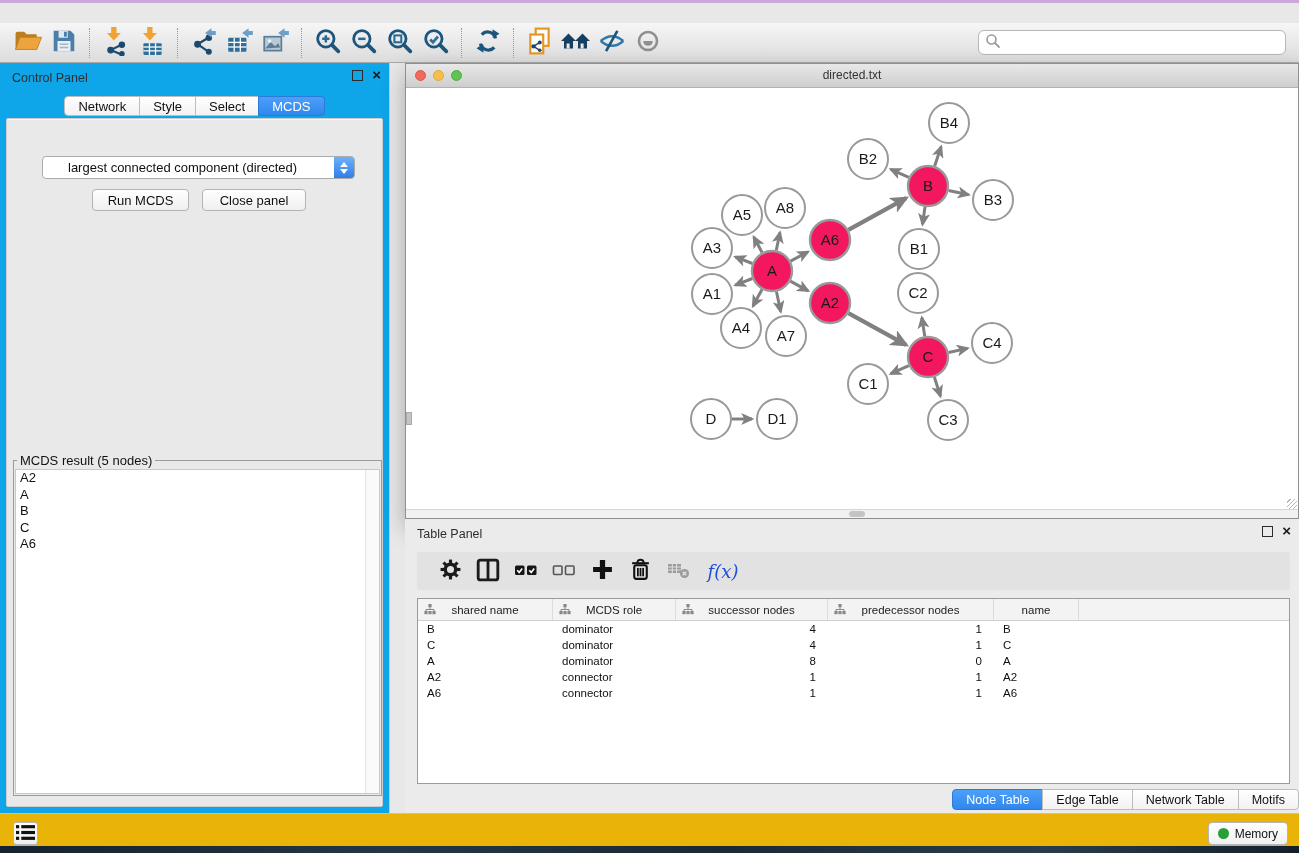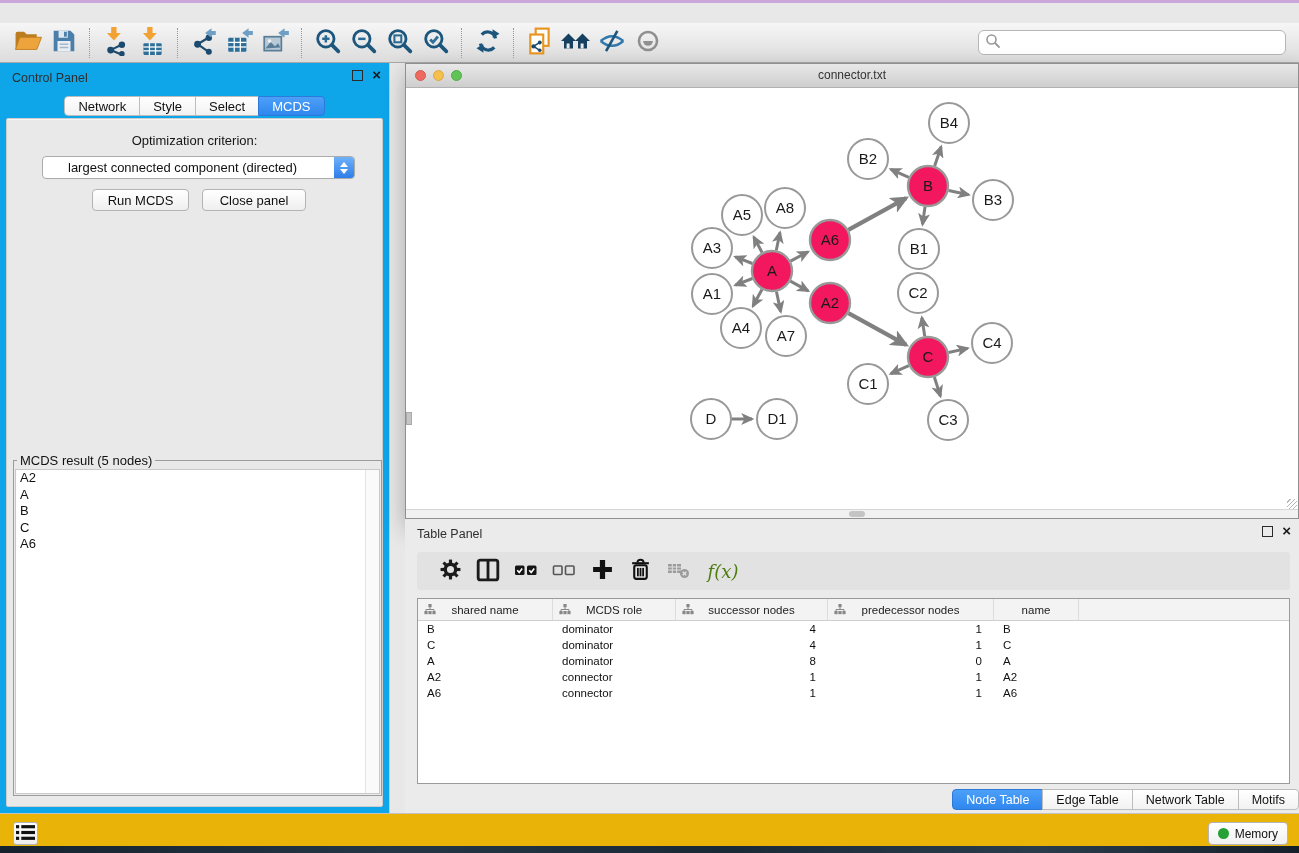--- a/index.html
+++ b/index.html
@@ -76,21 +76,21 @@
   .hscroll{position:absolute;left:0;right:0;bottom:0;height:8px;background:#f1f1f1;border-top:1px solid #d6d6d6;}
   .hthumb{position:absolute;left:443px;top:1px;width:16px;height:6px;background:#c4c4c4;border-radius:3px;}
   .vthumb{position:absolute;left:0;top:348px;width:6px;height:13px;background:#c4c4c4;border:1px solid #a9a9a9;box-sizing:border-box;}
   .grip{position:absolute;right:1px;bottom:9px;width:10px;height:10px;
         background:repeating-linear-gradient(135deg,transparent 0 2px,#b5b5b5 2px 3px);}
   
   .table-panel{position:absolute;left:405px;top:519px;width:894px;height:294px;background:#ebebeb;}
   .tp-toolbar{position:absolute;left:12px;top:33px;width:873px;height:38px;background:#e2e2e2;
               border-radius:3px;display:flex;align-items:center;padding-left:14px;box-sizing:border-box;gap:0;}
   .tp-btn{width:38px;height:32px;display:flex;align-items:center;justify-content:center;background:none;border:none;padding:0;}
-  .fx{font-family:"DejaVu Serif",serif;font-style:italic;font-size:18px;color:#4d7c0f;}
+  .fx{font-family:"DejaVu Serif",serif;font-style:italic;font-size:18px;color:#1d4ed8;}
   .dtable{position:absolute;left:12px;top:79px;width:873px;height:186px;background:#fff;
           border:1px solid #9b9b9b;box-sizing:border-box;overflow:hidden;}
   .thead{display:flex;height:21px;background:#f3f3f3;border-bottom:1px solid #cfcfcf;}
   .th{display:flex;align-items:center;justify-content:center;gap:5px;font-size:11.5px;color:#222;
       border-right:1px solid #dcdcdc;box-sizing:border-box;position:relative;}
   .th .hicon{position:absolute;left:6px;top:4px;}
   .trow{display:flex;height:16px;align-items:center;}
   .td{font-size:11.5px;color:#101010;box-sizing:border-box;white-space:nowrap;overflow:hidden;}
   .td.left{text-align:left;padding-left:9px;}
   .td.right{text-align:right;padding-right:12px;}
@@ -284,21 +284,20 @@
         <span class="close-ico">×</span>
       </span>
     </div>
     <div class="cp-tabs">
         <button class="seg-tab">Network</button>
         <button class="seg-tab">Style</button>
         <button class="seg-tab">Select</button>
         <button class="seg-tab active">MCDS</button>
       </div>
     <div class="cp-content"></div>
-    <div class="opt-label">Optimization criterion:</div>
     <div class="dropdown">
       <span class="val">largest connected component (directed)</span>
       <span class="stepper">
           <span class="chev up"></span>
           <span class="chev down"></span>
         </span>
     </div>
     <button class="btn run">Run MCDS</button>
     <button class="btn closep">Close panel</button>
     <fieldset class="result">
@@ -316,21 +315,21 @@
     </fieldset>
   </div>
 
   <div class="net-window">
     <div class="net-titlebar">
       <div class="net-lights">
         <span class="light red"></span>
         <span class="light yellow"></span>
         <span class="light green"></span>
       </div>
-      <div class="net-title">connector.txt</div>
+      <div class="net-title">directed.txt</div>
     </div>
     <svg class="net-canvas" viewBox="0 0 892 423">
         <defs>
           <marker id="arrow" markerUnits="strokeWidth" markerWidth="4.6" markerHeight="4" refX="3.6" refY="2" orient="auto">
             <path d="M0,0 L4.4,2 L0,4 L1.1,2 Z" fill="#808080"></path>
           </marker>
         </defs>
         <line x1="346.39133153665693" y1="191.5166562442815" x2="329.34365293255127" y2="198.05159970918868" stroke="#808080" stroke-width="3" marker-end="url(#arrow)"></line>
         <line x1="384.38713136456266" y1="194.14462420113801" x2="402.11055789933016" y2="203.92306642721664" stroke="#808080" stroke-width="3" marker-end="url(#arrow)"></line>
         <line x1="346.39133153665693" y1="176.4833437557185" x2="329.34365293255127" y2="169.94840029081132" stroke="#808080" stroke-width="3" marker-end="url(#arrow)"></line>

